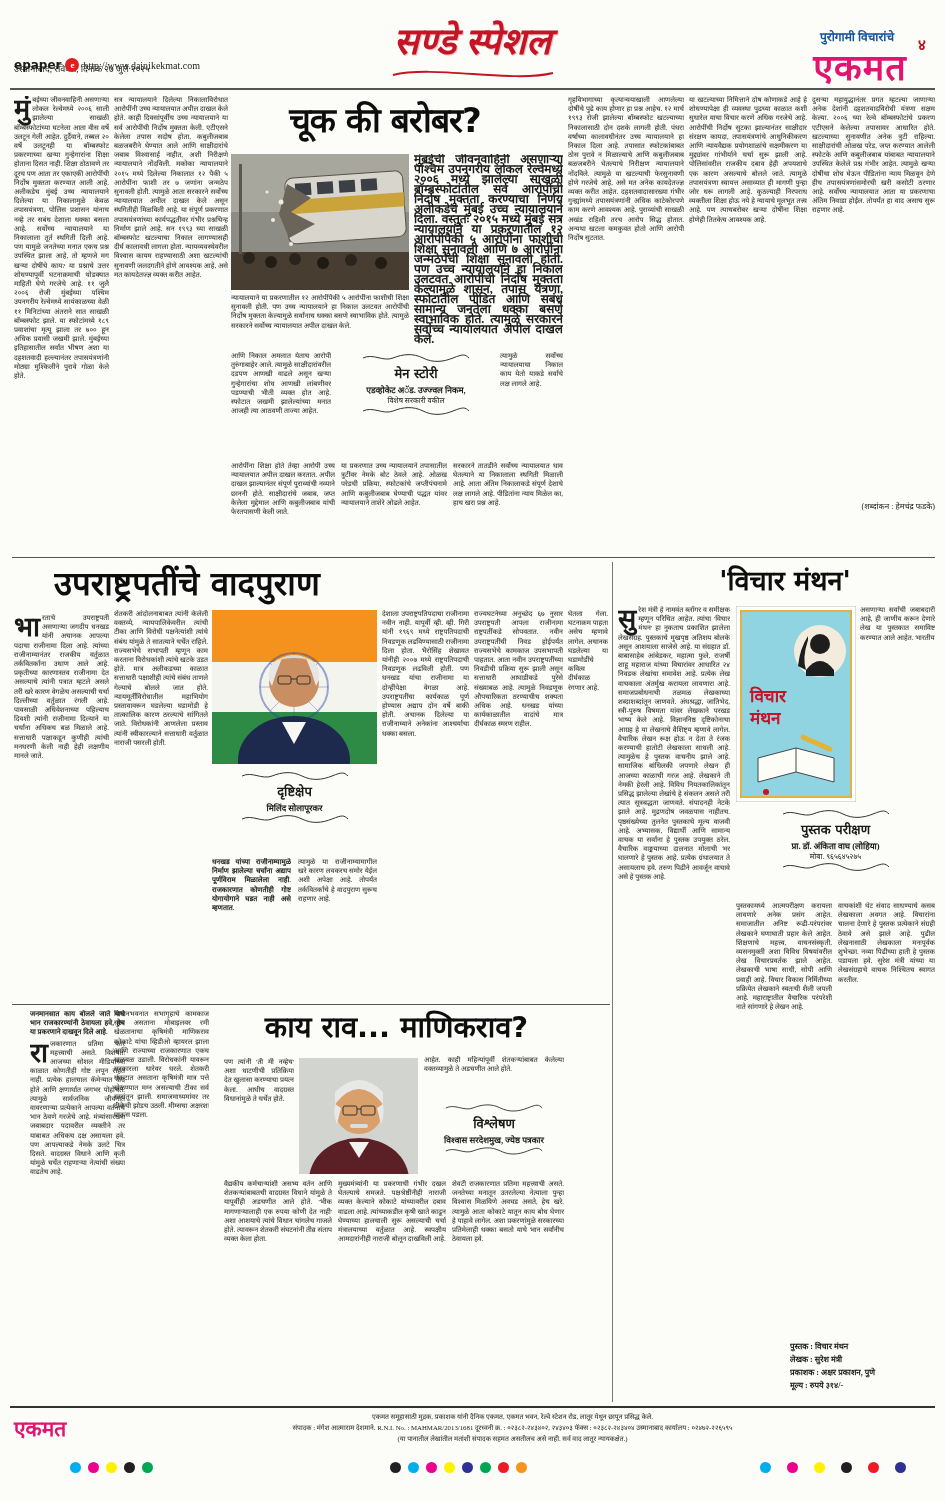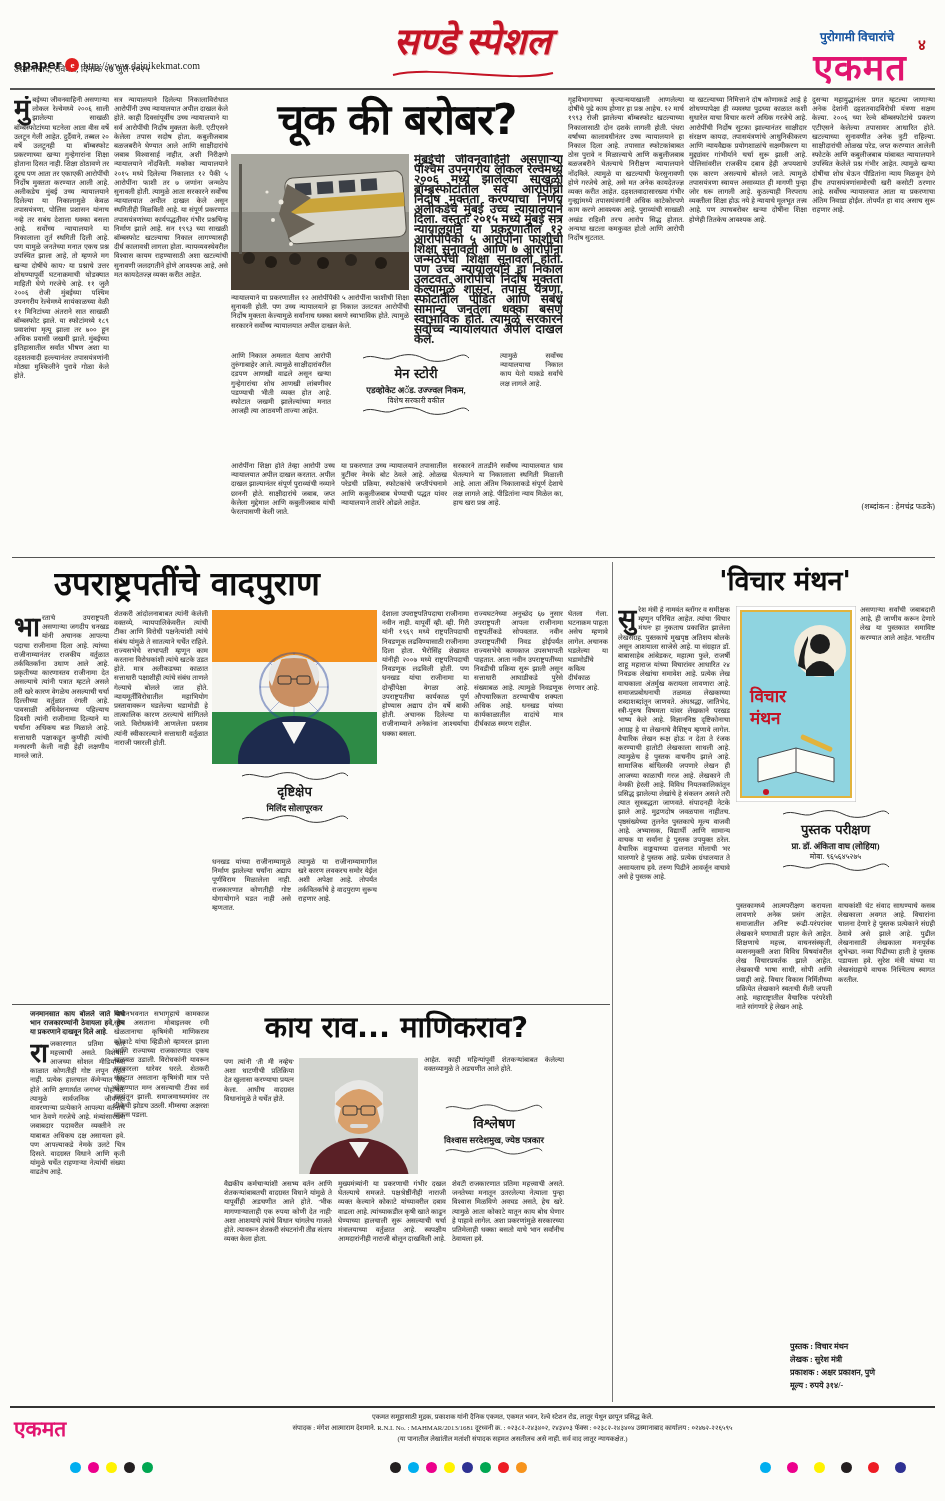--- a/index.html
+++ b/index.html
@@ -63,21 +63,21 @@
     <span class="url">http://www.dainikekmat.com</span>
   </div>
 
   <div class="abs hline" style="left:10px;top:88px;width:925px;height:2px;"></div>
 
   <div class="abs bt" style="left:14px;top:96px;width:95px;height:460px;">
     <span class="dc">मुं</span><span>बईच्या जीवनवाहिनी असणाऱ्या लोकल रेल्वेमध्ये २००६ साली झालेल्या साखळी बॉम्बस्फोटांच्या घटनेला आता वीस वर्षे उलटून गेली आहेत. दुर्दैवाने, तब्बल २० वर्षे उलटूनही या बॉम्बस्फोट प्रकरणाच्या खऱ्या गुन्हेगारांना शिक्षा होताना दिसत नाही. शिक्षा ठोठावणे तर दूरच पण आता तर एकाएकी आरोपींची निर्दोष मुक्तता करण्यात आली आहे. अलीकडेच मुंबई उच्च न्यायालयाने दिलेल्या या निकालामुळे केवळ तपासयंत्रणा, पोलिस प्रशासन यांनाच नव्हे तर सबंध देशाला धक्का बसला आहे. सर्वोच्च न्यायालयाने या निकालाला तूर्त स्थगिती दिली आहे. पण यामुळे जनतेच्या मनात एकच प्रश्न उपस्थित झाला आहे, तो म्हणजे मग खऱ्या दोषींचे काय? या प्रश्नाचे उत्तर शोधण्यापूर्वी घटनाक्रमाची थोडक्यात माहिती घेणे गरजेचे आहे. ११ जुलै २००६ रोजी मुंबईच्या पश्चिम उपनगरीय रेल्वेमध्ये सायंकाळच्या वेळी ११ मिनिटांच्या अंतराने सात साखळी बॉम्बस्फोट झाले. या स्फोटांमध्ये १८९ प्रवाशांचा मृत्यू झाला तर ७०० हून अधिक प्रवासी जखमी झाले. मुंबईच्या इतिहासातील सर्वांत भीषण अशा या दहशतवादी हल्ल्यानंतर तपासयंत्रणांनी मोठ्या मुश्किलीने पुरावे गोळा केले होते.</span>
   </div>
   <div class="abs bt" style="left:114px;top:96px;width:114px;height:460px;">सत्र न्यायालयाने दिलेल्या निकालाविरोधात आरोपींनी उच्च न्यायालयात अपील दाखल केले होते. काही दिवसांपूर्वीच उच्च न्यायालयाने या सर्व आरोपींची निर्दोष मुक्तता केली. एटीएसने केलेला तपास सदोष होता, कबुलीजबाब बळजबरीने घेण्यात आले आणि साक्षीदारांचे जबाब विश्वासार्ह नाहीत, अशी निरीक्षणे न्यायालयाने नोंदविली. मकोका न्यायालयाने २०१५ मध्ये दिलेल्या निकालात १२ पैकी ५ आरोपींना फाशी तर ७ जणांना जन्मठेप सुनावली होती. त्यामुळे आता सरकारने सर्वोच्च न्यायालयात अपील दाखल केले असून स्थगितीही मिळविली आहे. या संपूर्ण प्रकरणात तपासयंत्रणांच्या कार्यपद्धतीवर गंभीर प्रश्नचिन्ह निर्माण झाले आहे. सन १९९३ च्या साखळी बॉम्बस्फोट खटल्याचा निकाल लागण्यासही दीर्घ कालावधी लागला होता. न्यायव्यवस्थेवरील विश्वास कायम राहण्यासाठी अशा खटल्यांची सुनावणी जलदगतीने होणे आवश्यक आहे, असे मत कायदेतज्ज्ञ व्यक्त करीत आहेत.</div>
 
-  <div class="abs headline" style="left:230px;top:92px;width:334px;height:58px;font-size:42px;line-height:56px;letter-spacing:-1px;">चूक की बरोबर?</div>
+  <div class="abs headline" style="left:218px;top:92px;width:334px;height:58px;font-size:34px;line-height:56px;letter-spacing:-1px;">चूक की बरोबर?</div>
 
   <div class="abs photo" style="left:231px;top:154px;width:178px;height:136px;">
     <svg width="178" height="136" viewBox="0 0 178 136">
       <rect width="178" height="136" fill="#8e8d85"></rect>
       <rect width="178" height="58" fill="#a8a79e"></rect>
       <rect y="98" width="178" height="38" fill="#473d31"></rect>
       <circle cx="18" cy="104" r="6" fill="#2a241d"></circle>
         <circle cx="40" cy="108" r="6" fill="#221c15"></circle>
       <circle cx="64" cy="105" r="6" fill="#2a241d"></circle>
         <circle cx="92" cy="109" r="6" fill="#201a14"></circle>
@@ -162,21 +162,21 @@
     <svg class="flourish" width="110" height="9" viewBox="0 0 110 9">
         <path d="M2 5 C 12 0,22 9,32 5 S 52 0,62 5 S 82 9,92 5 S 104 1,108 5" stroke="#333" fill="none"></path>
       </svg>
     <div class="ab-label">दृष्टिक्षेप</div>
     <div class="ab-name">मिलिंद सोलापूरकर</div>
     <svg class="flourish" width="110" height="9" viewBox="0 0 110 9">
         <path d="M2 5 C 12 0,22 9,32 5 S 52 0,62 5 S 82 9,92 5 S 104 1,108 5" stroke="#333" fill="none"></path>
       </svg>
   </div>
 
-  <div class="abs bt" style="left:212px;top:858px;width:79px;height:144px;">धनखड यांच्या राजीनाम्यामुळे निर्माण झालेल्या चर्चांना अद्याप पूर्णविराम मिळालेला नाही. राजकारणात कोणतीही गोष्ट योगायोगाने घडत नाही असे म्हणतात.</div>
+  <div class="abs bt" style="left:212px;top:858px;width:79px;height:144px;font-weight:bold;">धनखड यांच्या राजीनाम्यामुळे निर्माण झालेल्या चर्चांना अद्याप पूर्णविराम मिळालेला नाही. राजकारणात कोणतीही गोष्ट योगायोगाने घडत नाही असे म्हणतात.</div>
   <div class="abs bt" style="left:298px;top:858px;width:79px;height:144px;">त्यामुळे या राजीनाम्यामागील खरे कारण लवकरच समोर येईल अशी अपेक्षा आहे. तोपर्यंत तर्कवितर्कांचे हे वादपुराण सुरूच राहणार आहे.</div>
   <div class="abs bt" style="left:382px;top:610px;width:87px;height:392px;">देशाला उपराष्ट्रपतिपदाचा राजीनामा नवीन नाही. यापूर्वी व्ही. व्ही. गिरी यांनी १९६९ मध्ये राष्ट्रपतिपदाची निवडणूक लढविण्यासाठी राजीनामा दिला होता. भैरोसिंह शेखावत यांनीही २००७ मध्ये राष्ट्रपतिपदाची निवडणूक लढविली होती. पण धनखड यांचा राजीनामा या दोन्हींपेक्षा वेगळा आहे. उपराष्ट्रपतींचा कार्यकाळ पूर्ण होण्यास अद्याप दोन वर्षे बाकी होती. अचानक दिलेल्या या राजीनाम्याने अनेकांना आश्चर्याचा धक्का बसला.</div>
   <div class="abs bt" style="left:474px;top:610px;width:89px;height:392px;">राज्यघटनेच्या अनुच्छेद ६७ नुसार उपराष्ट्रपती आपला राजीनामा राष्ट्रपतींकडे सोपवतात. नवीन उपराष्ट्रपतींची निवड होईपर्यंत राज्यसभेचे कामकाज उपसभापती पाहतात. आता नवीन उपराष्ट्रपतींच्या निवडीची प्रक्रिया सुरू झाली असून सत्ताधारी आघाडीकडे पुरेसे संख्याबळ आहे. त्यामुळे निवडणूक औपचारिकता ठरण्याचीच शक्यता अधिक आहे. धनखड यांच्या कार्यकाळातील वादांचे मात्र दीर्घकाळ स्मरण राहील.</div>
   <div class="abs bt" style="left:568px;top:610px;width:40px;height:392px;">घेतला गेला. घटनाक्रम पाहता असेच म्हणावे लागेल. अचानक घडलेल्या या घडामोडींचे कवित्व दीर्घकाळ रंगणार आहे.</div>
 
   <div class="abs vline" style="left:612px;top:562px;height:840px;"></div>
   <div class="abs hline" style="left:12px;top:1004px;width:598px;"></div>
 
   <div class="abs headline" style="left:640px;top:562px;width:290px;height:40px;font-size:27px;line-height:38px;">'विचार मंथन'</div>
 

